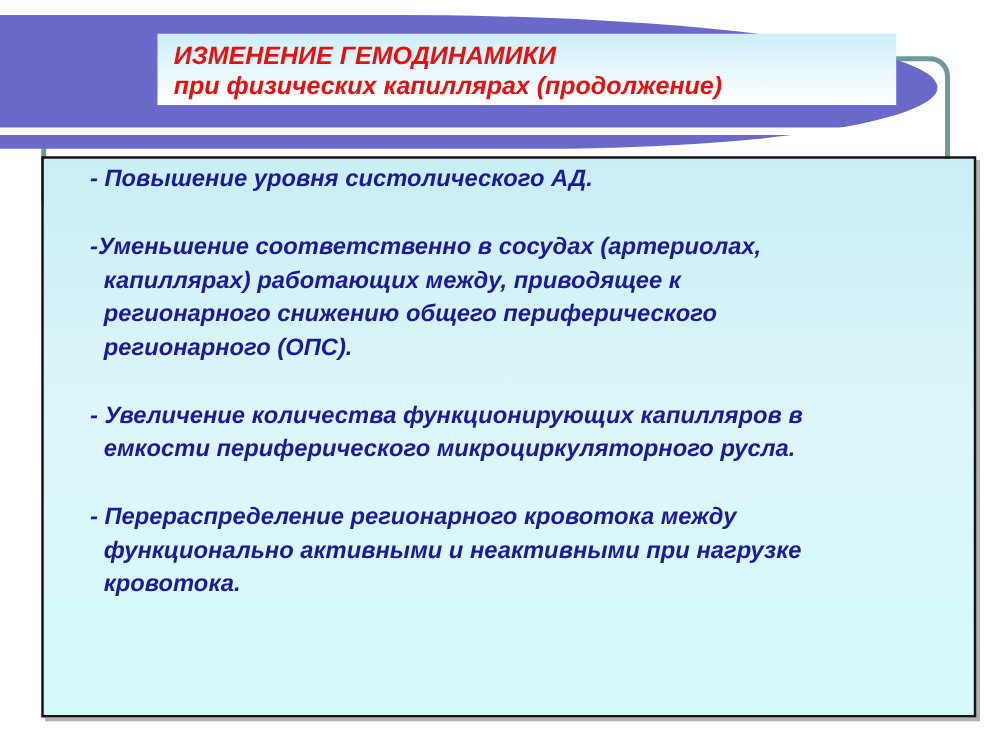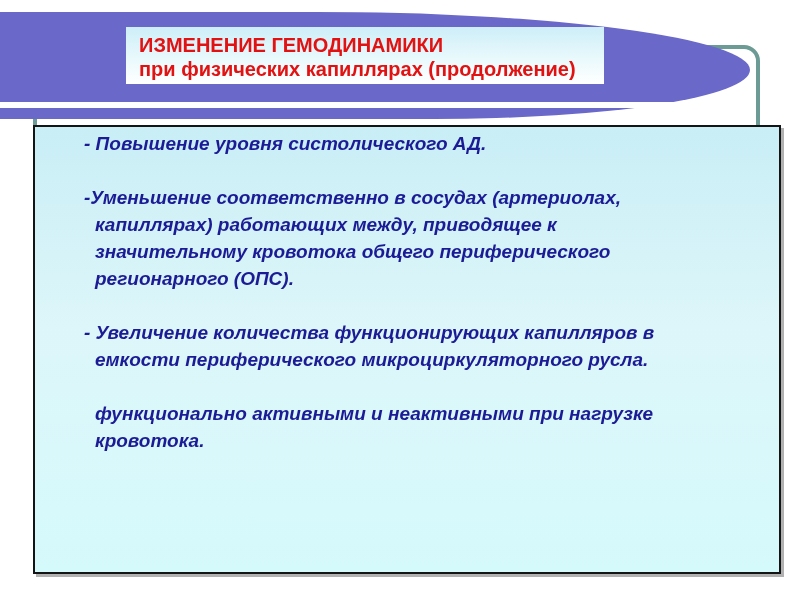--- a/index.html
+++ b/index.html
@@ -39,25 +39,26 @@
     left: 0;
     top: 102px;
     width: 712px;
     height: 6px;
     background: #ffffff;
   }
   .title-box {
     position: absolute;
     left: 126px;
     top: 27px;
-    width: 478px;
+    width: 591px;
     height: 57px;
     box-sizing: border-box;
     background: linear-gradient(180deg, #cdeef8 0%, #e9f9fc 55%, #ffffff 100%);
     padding: 6px 0 0 13px;
+    font-style: italic;
     font-weight: bold;
     font-size: 20px;
     line-height: 24px;
     color: #e31212;
   }
   .content-box {
     position: absolute;
     left: 33px;
     top: 125px;
     width: 748px;
@@ -65,21 +66,20 @@
     box-sizing: border-box;
     border: 2px solid #141414;
     background: linear-gradient(180deg, #c9eef6 0%, #ddf6f9 45%, #d5fafc 100%);
     box-shadow: 3px 3px 0 rgba(100, 100, 100, 0.5);
     padding-top: 3px;
     font-style: italic;
     font-weight: bold;
     font-size: 19px;
     line-height: 27px;
     color: #1b1b96;
-    padding-left: 12px;
   }
   .para { margin: 0 0 27px 0; }
   .para:last-child { margin-bottom: 0; }
   .line { margin-left: 48px; white-space: nowrap; }
   .line.first { margin-left: 37px; }
 </style>
 </head>
 <body>
 
 <div class="slide">
@@ -95,28 +95,29 @@
 
   <div class="content-box">
 
     <div class="para">
       <div class="line first">- Повышение уровня систолического АД.</div>
     </div>
 
     <div class="para">
       <div class="line first">-Уменьшение соответственно в сосудах (артериолах,</div>
       <div class="line">капиллярах) работающих между, приводящее к</div>
-      <div class="line">значительному кровотока общего периферического</div>
+      <div class="line">регионарного снижению общего периферического</div>
       <div class="line">регионарного (ОПС).</div>
     </div>
 
     <div class="para">
       <div class="line first">- Увеличение количества функционирующих капилляров в</div>
       <div class="line">емкости периферического микроциркуляторного русла.</div>
     </div>
 
     <div class="para">
+      <div class="line first">- Перераспределение регионарного кровотока между</div>
       <div class="line">функционально активными и неактивными при нагрузке</div>
       <div class="line">кровотока.</div>
     </div>
 
   </div>
 </div>
 
 </body></html>

